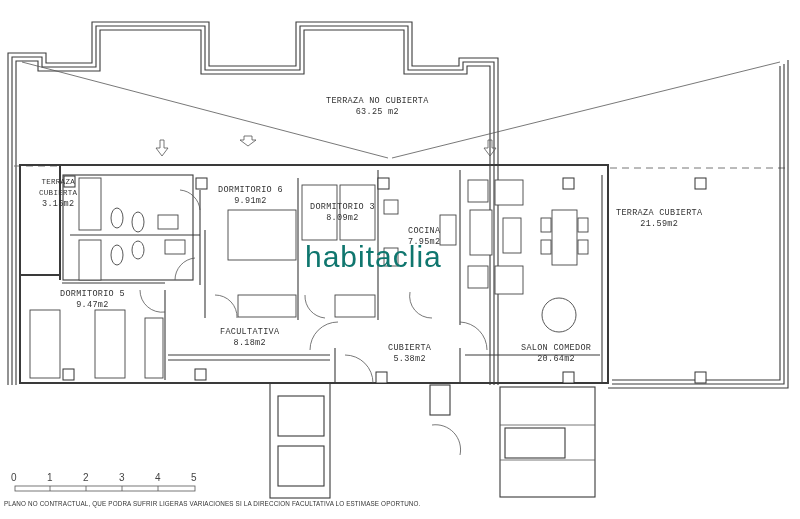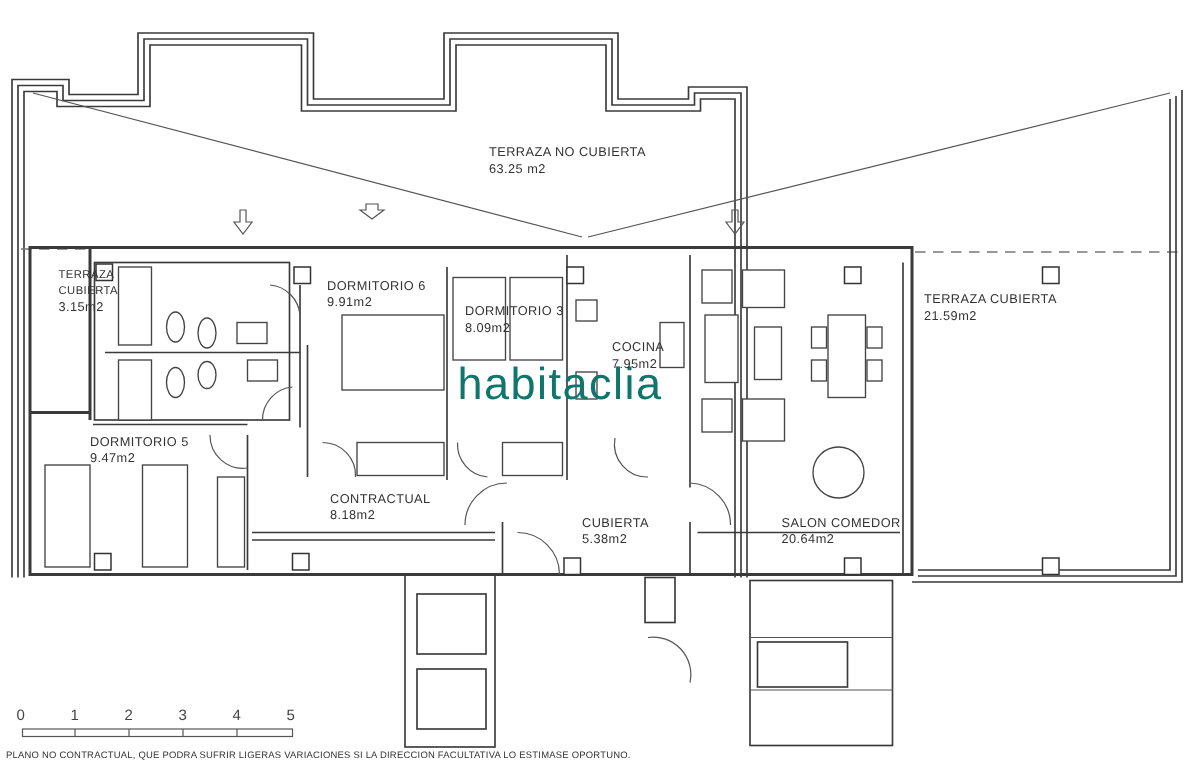--- a/index.html
+++ b/index.html
@@ -3,21 +3,21 @@
 <meta charset="utf-8">
 <style>
   html,body{margin:0;padding:0;background:#fff;}
   body{width:800px;height:519px;overflow:hidden;position:relative;font-family:"Liberation Sans",sans-serif;}
   svg{position:absolute;left:0;top:0;}
   .w{fill:none;stroke:#3a3a3a;stroke-width:1.1;}
   .wt{fill:none;stroke:#3a3a3a;stroke-width:2;}
   .thin{fill:none;stroke:#555;stroke-width:0.8;}
   .dash{fill:none;stroke:#777;stroke-width:1;stroke-dasharray:7 5;}
   .furn{fill:#fff;stroke:#444;stroke-width:0.9;}
-  .lbl{position:absolute;font-size:8.5px;color:#333;text-align:left;line-height:11px;letter-spacing:0.3px;white-space:nowrap;}
+  .lbl{position:absolute;font-size:8.5px;color:#333;text-align:center;line-height:11px;letter-spacing:0.3px;white-space:nowrap;font-family:Liberation Mono, monospace;}
   .note{position:absolute;left:4px;top:500px;font-size:6.3px;color:#333;letter-spacing:0.15px;white-space:nowrap;}
   .tick{position:absolute;font-size:10px;color:#444;}
   .wm{position:absolute;left:305px;top:240px;font-size:30px;color:#0f766e;letter-spacing:1px;}
   .plus{fill:#fff;stroke:#333;stroke-width:1;}
 </style>
 </head>
 <body>
 
 <svg width="800" height="519" viewBox="0 0 800 519">
 
@@ -169,30 +169,30 @@
   <div>9.91m2</div>
 </div>
 <div class="lbl" style="left:310px;top:202px;">
   <div>DORMITORIO 3</div>
   <div>8.09m2</div>
 </div>
 <div class="lbl" style="left:398px;top:226px;margin-left:10px;">
   <div>COCINA</div>
   <div>7.95m2</div>
 </div>
-<div class="lbl" style="left:616px;top:194px;">
+<div class="lbl" style="left:616px;top:208px;">
   <div>TERRAZA CUBIERTA</div>
   <div>21.59m2</div>
 </div>
 <div class="lbl" style="left:60px;top:289px;">
   <div>DORMITORIO 5</div>
   <div>9.47m2</div>
 </div>
 <div class="lbl" style="left:220px;top:327px;">
-  <div>CONTRACTUAL</div>
+  <div>FACULTATIVA</div>
   <div>8.18m2</div>
 </div>
 <div class="lbl" style="left:388px;top:343px;">
   <div>CUBIERTA</div>
   <div>5.38m2</div>
 </div>
 <div class="lbl" style="left:492px;top:343px;margin-left:29px;">
   <div>SALON COMEDOR</div>
   <div>20.64m2</div>
 </div>

